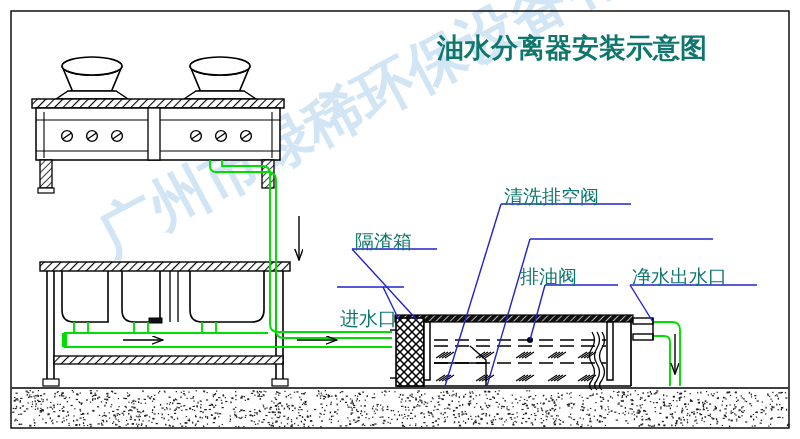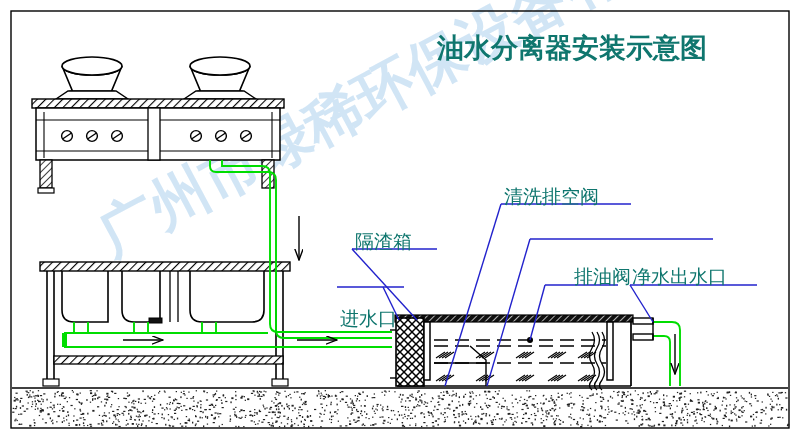--- a/index.html
+++ b/index.html
@@ -1736,15 +1736,15 @@
       <path d="M630,285 L757,285"></path>
       <path d="M630,285 L653,322"></path>
     </g>
   </svg>
 
   <div class="lbl" id="title">油水分离器安装示意图</div>
 
   <div class="lbl cl" style="left:504px;top:184px;text-align:right;">清洗排空阀</div>
   <div class="lbl cl" style="left:355px;top:229px;font-family:Liberation Mono, monospace;">隔渣箱</div>
   <div class="lbl cl" style="left:340px;top:266px;margin-top:40px;">进水口</div>
-  <div class="lbl cl" style="left:574px;top:264px;font-family:Liberation Mono, monospace;">排油阀</div>
+  <div class="lbl cl" style="left:520px;top:264px;font-family:Liberation Mono, monospace;">排油阀</div>
   <div class="lbl cl" style="left:632px;top:264px;">净水出水口</div>
 </div>
 
 </body></html>

